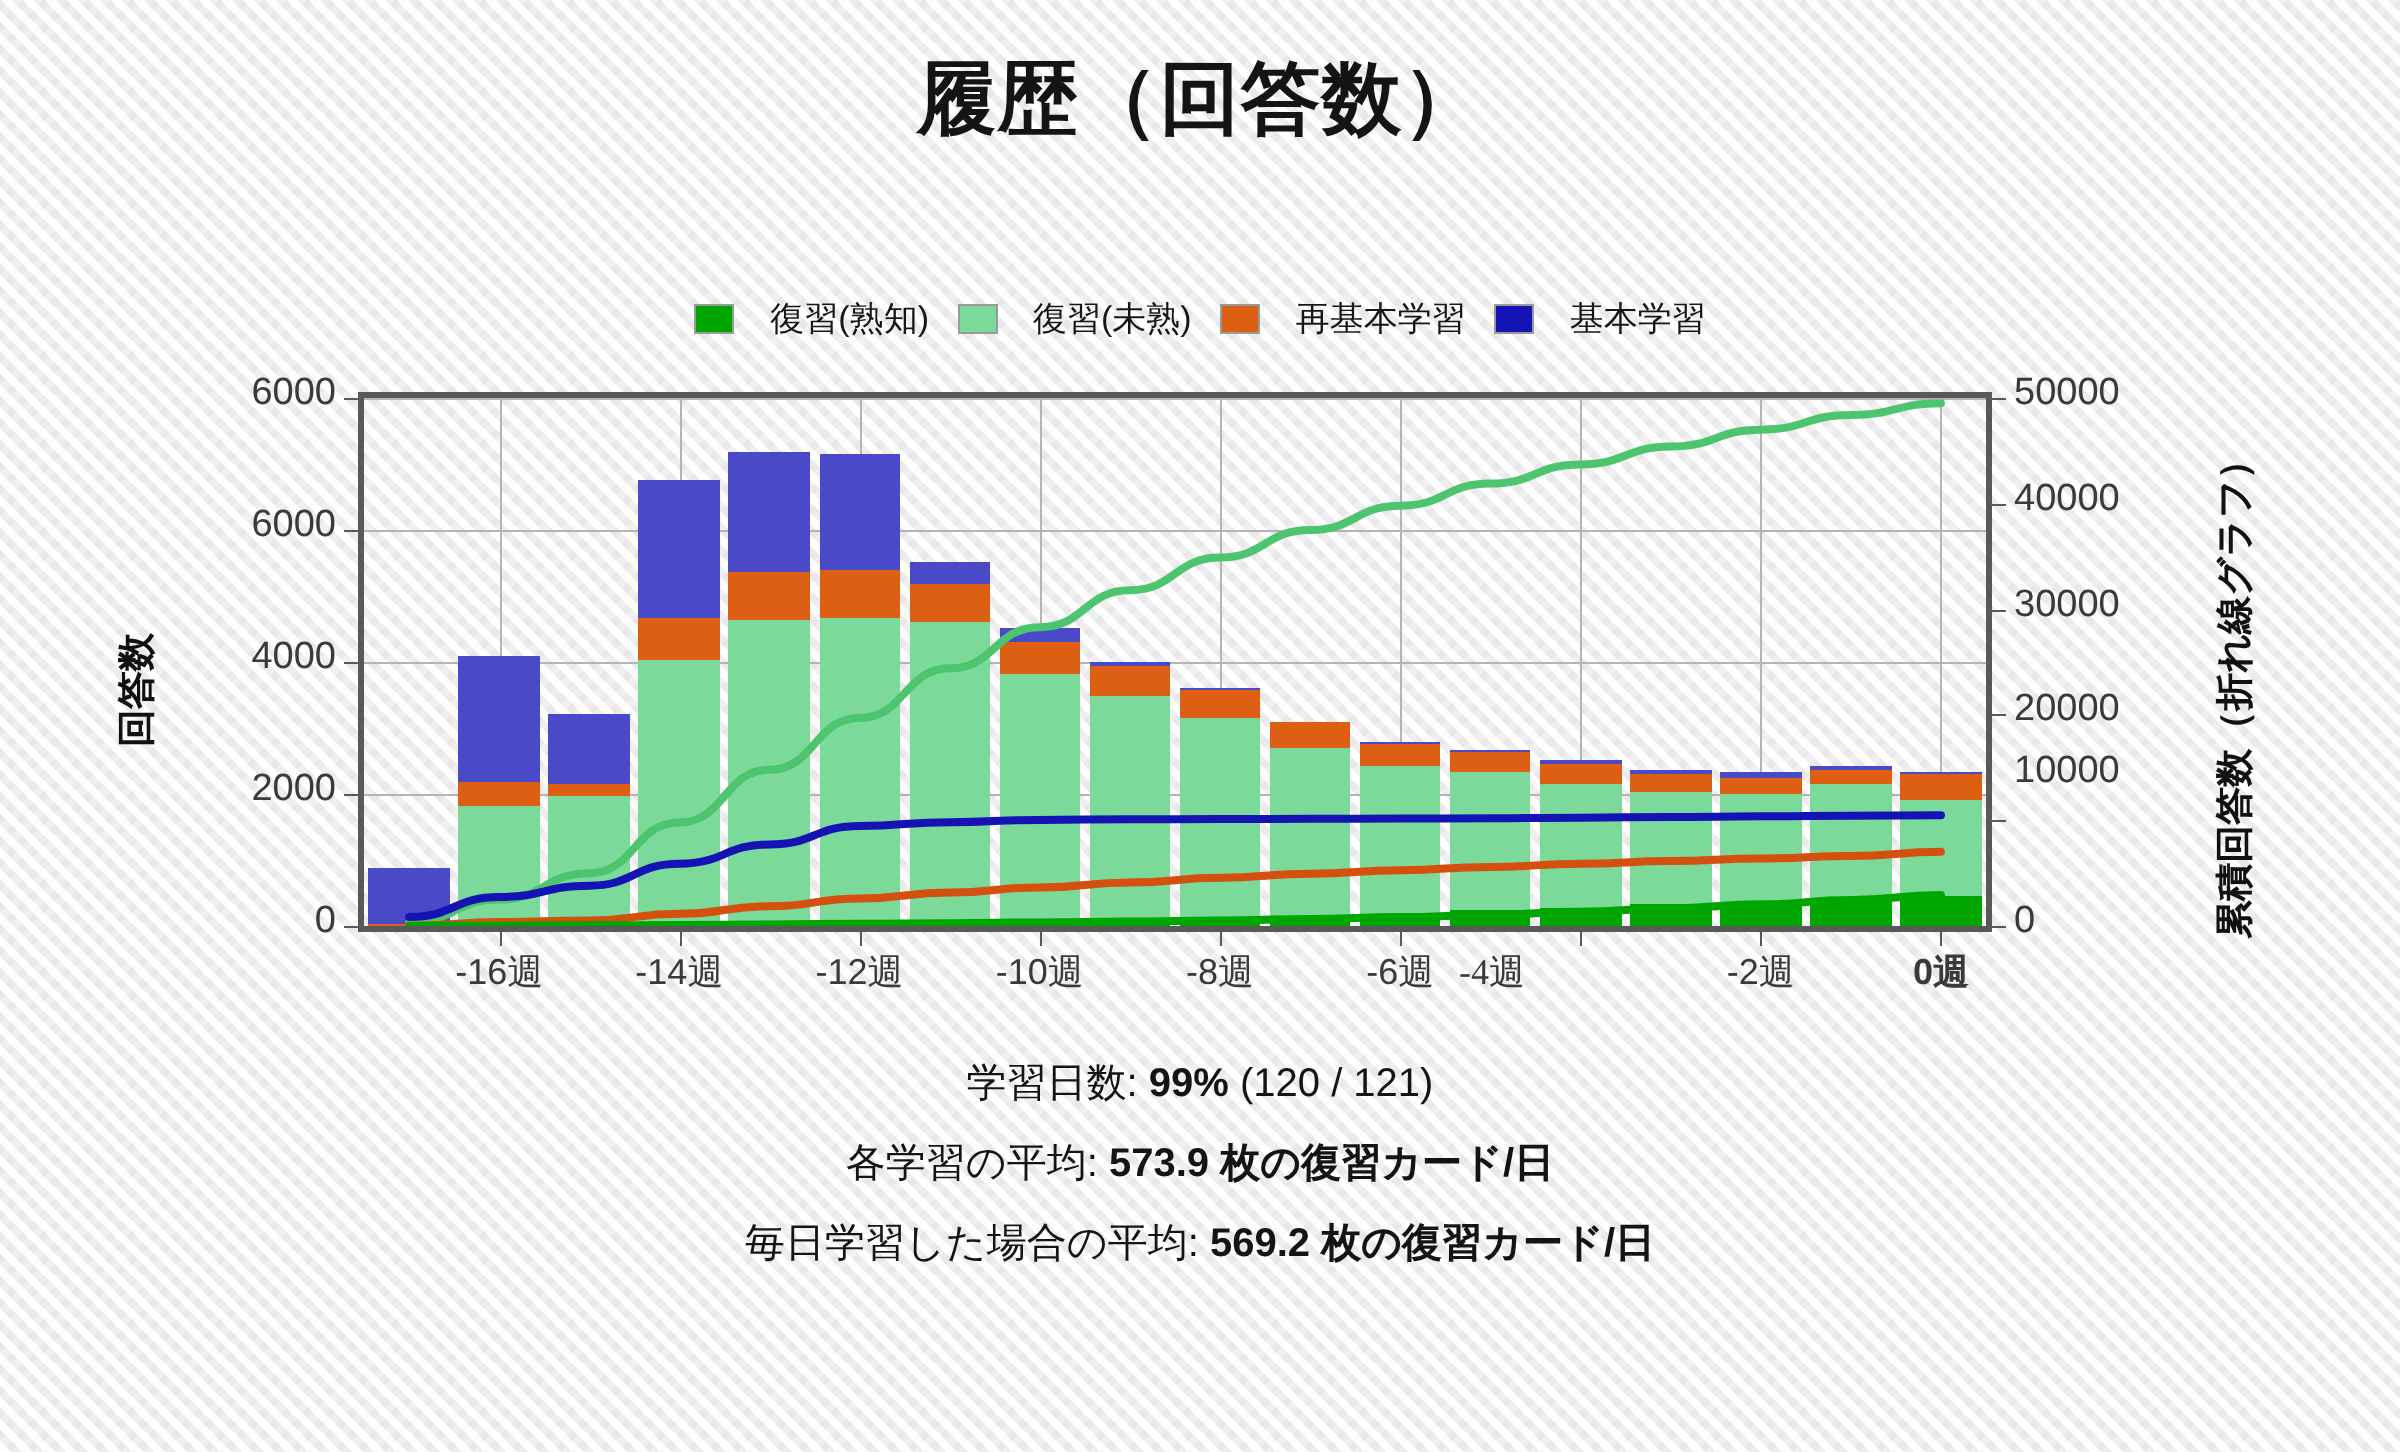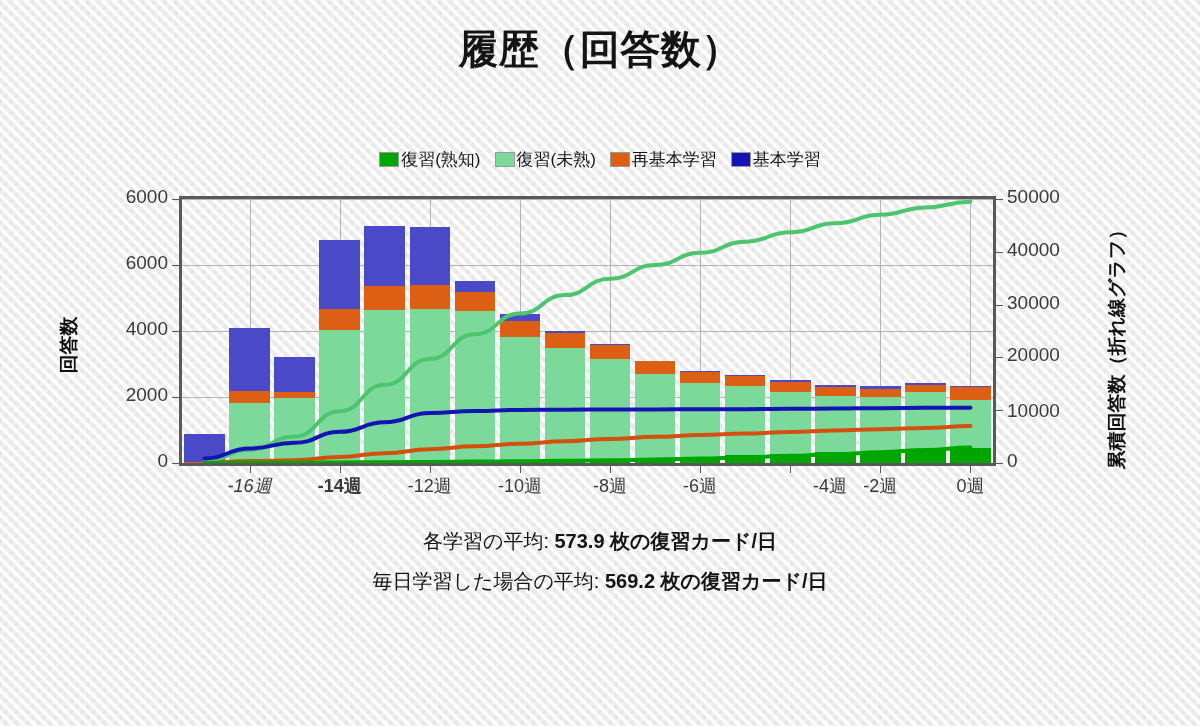--- a/index.html
+++ b/index.html
@@ -55,21 +55,21 @@
     top: 148px;
     width: 1200px;
     display: flex;
     justify-content: center;
     align-items: center;
     gap: 14px;
   }
   .legend-item {
     display: flex;
     align-items: center;
-    gap: 2px;
+    gap: 18px;
     font-size: 17px;
     color: #161616;
     white-space: nowrap;
   }
   .legend-swatch {
     width: 20px;
     height: 15px;
     border: 1px solid #9a9a9a;
     box-sizing: border-box;
     display: block;
@@ -230,49 +230,49 @@
       <div class="ytick ytick-left" style="top: 318px;">4000</div>
       <div class="tickmark" style="left: 172px; top: 331px;"></div>
       <div class="ytick ytick-left" style="top: 252px;">6000</div>
       <div class="tickmark" style="left: 172px; top: 265px;"></div>
       <div class="ytick ytick-left" style="top: 186px;">6000</div>
       <div class="tickmark" style="left: 172px; top: 199px;"></div>
     </div>
   <div id="ytick-right-wrap">
       <div class="ytick ytick-right" style="top: 450px;">0</div>
       <div class="tickmark" style="left: 996px; top: 463px;"></div>
-      <div class="ytick ytick-right" style="top: 400px;">10000</div>
+      <div class="ytick ytick-right" style="top: 375px;">10000</div>
       <div class="tickmark" style="left: 996px; top: 410.2px;"></div>
       <div class="ytick ytick-right" style="top: 344.4px; text-align: right;">20000</div>
       <div class="tickmark" style="left: 996px; top: 357.4px;"></div>
       <div class="ytick ytick-right" style="top: 291.6px;">30000</div>
       <div class="tickmark" style="left: 996px; top: 304.6px;"></div>
       <div class="ytick ytick-right" style="top: 238.8px;">40000</div>
       <div class="tickmark" style="left: 996px; top: 251.8px;"></div>
       <div class="ytick ytick-right" style="top: 186px;">50000</div>
       <div class="tickmark" style="left: 996px; top: 199px;"></div>
     </div>
   <div id="xtick-wrap">
-      <div class="xtick" style="left: 249.583px; font-style: italic;">-16週</div>
+      <div class="xtick" style="left: 249.583px;">-16週</div>
       <div class="tickmark" style="width: 1px; height: 7px; left: 249.583px; top: 466px;"></div>
-      <div class="xtick" style="left: 339.694px; font-weight: bold;">-14週</div>
+      <div class="xtick" style="left: 339.694px;">-14週</div>
       <div class="tickmark" style="width: 1px; height: 7px; left: 339.694px; top: 466px;"></div>
       <div class="xtick" style="left: 429.806px;">-12週</div>
       <div class="tickmark" style="width: 1px; height: 7px; left: 429.806px; top: 466px;"></div>
       <div class="xtick" style="left: 519.917px;">-10週</div>
       <div class="tickmark" style="width: 1px; height: 7px; left: 519.917px; top: 466px;"></div>
       <div class="xtick" style="left: 610.028px;">-8週</div>
       <div class="tickmark" style="width: 1px; height: 7px; left: 610.028px; top: 466px;"></div>
       <div class="xtick" style="left: 700.139px;">-6週</div>
       <div class="tickmark" style="width: 1px; height: 7px; left: 700.139px; top: 466px;"></div>
-      <div class="xtick" style="left: 830px;">-4週</div>
+      <div class="xtick" style="left: 746px; font-family: Liberation Serif, serif;">-4週</div>
       <div class="tickmark" style="width: 1px; height: 7px; left: 790.25px; top: 466px;"></div>
       <div class="xtick" style="left: 880.361px;">-2週</div>
       <div class="tickmark" style="width: 1px; height: 7px; left: 880.361px; top: 466px;"></div>
-      <div class="xtick" style="left: 970.472px;">0週</div>
+      <div class="xtick" style="left: 970.472px; font-weight: bold;">0週</div>
       <div class="tickmark" style="width: 1px; height: 7px; left: 970.472px; top: 466px;"></div>
     </div>
 
   <div class="plot">
     <div class="plot-inner" id="plot-inner">
       <div id="grid-layer">
           <div class="gridline" style="top: 198px;"></div>
           <div class="gridline" style="top: 132px;"></div>
           <div class="gridline" style="top: 66px;"></div>
           <div class="gridline" style="top: 0px;"></div>
@@ -397,17 +397,18 @@
       <svg class="lines" id="lines-layer" viewBox="0 0 811 264" preserveAspectRatio="none">
           <path d="M 22.53 262.42 C 45.06 262.42, 45.06 250.80, 67.58 250.80 C 90.11 250.80, 90.11 237.60, 112.64 237.60 C 135.17 237.60, 135.17 212.26, 157.69 212.26 C 180.22 212.26, 180.22 185.86, 202.75 185.86 C 225.28 185.86, 225.28 159.98, 247.81 159.98 C 270.33 159.98, 270.33 135.17, 292.86 135.17 C 315.39 135.17, 315.39 114.58, 337.92 114.58 C 360.44 114.58, 360.44 96.10, 382.97 96.10 C 405.50 96.10, 405.50 79.73, 428.03 79.73 C 450.56 79.73, 450.56 66.00, 473.08 66.00 C 495.61 66.00, 495.61 53.86, 518.14 53.86 C 540.67 53.86, 540.67 42.77, 563.19 42.77 C 585.72 42.77, 585.72 33.26, 608.25 33.26 C 630.78 33.26, 630.78 24.29, 653.31 24.29 C 675.83 24.29, 675.83 15.84, 698.36 15.84 C 720.89 15.84, 720.89 8.45, 743.42 8.45 C 765.94 8.45, 765.94 2.64, 788.47 2.64" fill="none" stroke="#4dc46e" stroke-width="4" stroke-linecap="round" stroke-linejoin="round" vector-effect="non-scaling-stroke"></path>
           <path d="M 22.53 259.51 C 45.06 259.51, 45.06 249.48, 67.58 249.48 C 90.11 249.48, 90.11 243.83, 112.64 243.83 C 135.17 243.83, 135.17 232.85, 157.69 232.85 C 180.22 232.85, 180.22 223.24, 202.75 223.24 C 225.28 223.24, 225.28 213.95, 247.81 213.95 C 270.33 213.95, 270.33 212.10, 292.86 212.10 C 315.39 212.10, 315.39 210.94, 337.92 210.94 C 360.44 210.94, 360.44 210.67, 382.97 210.67 C 405.50 210.67, 405.50 210.51, 428.03 210.51 C 450.56 210.51, 450.56 210.41, 473.08 210.41 C 495.61 210.41, 495.61 210.30, 518.14 210.30 C 540.67 210.30, 540.67 210.14, 563.19 210.14 C 585.72 210.14, 585.72 209.83, 608.25 209.83 C 630.78 209.83, 630.78 209.51, 653.31 209.51 C 675.83 209.51, 675.83 209.14, 698.36 209.14 C 720.89 209.14, 720.89 208.82, 743.42 208.82 C 765.94 208.82, 765.94 208.67, 788.47 208.67" fill="none" stroke="#1414b4" stroke-width="4" stroke-linecap="round" stroke-linejoin="round" vector-effect="non-scaling-stroke"></path>
           <path d="M 22.53 263.89 C 45.06 263.89, 45.06 262.05, 67.58 262.05 C 90.11 262.05, 90.11 261.20, 112.64 261.20 C 135.17 261.20, 135.17 257.93, 157.69 257.93 C 180.22 257.93, 180.22 254.13, 202.75 254.13 C 225.28 254.13, 225.28 250.22, 247.81 250.22 C 270.33 250.22, 270.33 247.26, 292.86 247.26 C 315.39 247.26, 315.39 244.73, 337.92 244.73 C 360.44 244.73, 360.44 242.25, 382.97 242.25 C 405.50 242.25, 405.50 239.92, 428.03 239.92 C 450.56 239.92, 450.56 237.86, 473.08 237.86 C 495.61 237.86, 495.61 236.07, 518.14 236.07 C 540.67 236.07, 540.67 234.48, 563.19 234.48 C 585.72 234.48, 585.72 232.90, 608.25 232.90 C 630.78 232.90, 630.78 231.53, 653.31 231.53 C 675.83 231.53, 675.83 230.21, 698.36 230.21 C 720.89 230.21, 720.89 228.99, 743.42 228.99 C 765.94 228.99, 765.94 226.93, 788.47 226.93" fill="none" stroke="#d4500f" stroke-width="4" stroke-linecap="round" stroke-linejoin="round" vector-effect="non-scaling-stroke"></path>
           <path d="M 22.53 264.00 C 45.06 264.00, 45.06 263.84, 67.58 263.84 C 90.11 263.84, 90.11 263.68, 112.64 263.68 C 135.17 263.68, 135.17 263.47, 157.69 263.47 C 180.22 263.47, 180.22 263.21, 202.75 263.21 C 225.28 263.21, 225.28 262.89, 247.81 262.89 C 270.33 262.89, 270.33 262.57, 292.86 262.57 C 315.39 262.57, 315.39 262.20, 337.92 262.20 C 360.44 262.20, 360.44 261.78, 382.97 261.78 C 405.50 261.78, 405.50 261.25, 428.03 261.25 C 450.56 261.25, 450.56 260.52, 473.08 260.52 C 495.61 260.52, 495.61 259.56, 518.14 259.56 C 540.67 259.56, 540.67 258.35, 563.19 258.35 C 585.72 258.35, 585.72 256.87, 608.25 256.87 C 630.78 256.87, 630.78 255.13, 653.31 255.13 C 675.83 255.13, 675.83 253.18, 698.36 253.18 C 720.89 253.18, 720.89 250.96, 743.42 250.96 C 765.94 250.96, 765.94 248.48, 788.47 248.48" fill="none" stroke="#00a600" stroke-width="4" stroke-linecap="round" stroke-linejoin="round" vector-effect="non-scaling-stroke"></path>
         </svg>
     </div>
   </div>
 
   <div class="stats" id="stats">
+      <div class="stat-row"><span class="lbl">学習日数: </span><span class="val">99%</span><span class="sub"> (120 / 121)</span></div>
       <div class="stat-row"><span class="lbl">各学習の平均: </span><span class="val">573.9 枚の復習カード/日</span><span class="sub"></span></div>
       <div class="stat-row"><span class="lbl">毎日学習した場合の平均: </span><span class="val">569.2 枚の復習カード/日</span><span class="sub"></span></div>
     </div>
 
 </div>
 
 </body></html>

